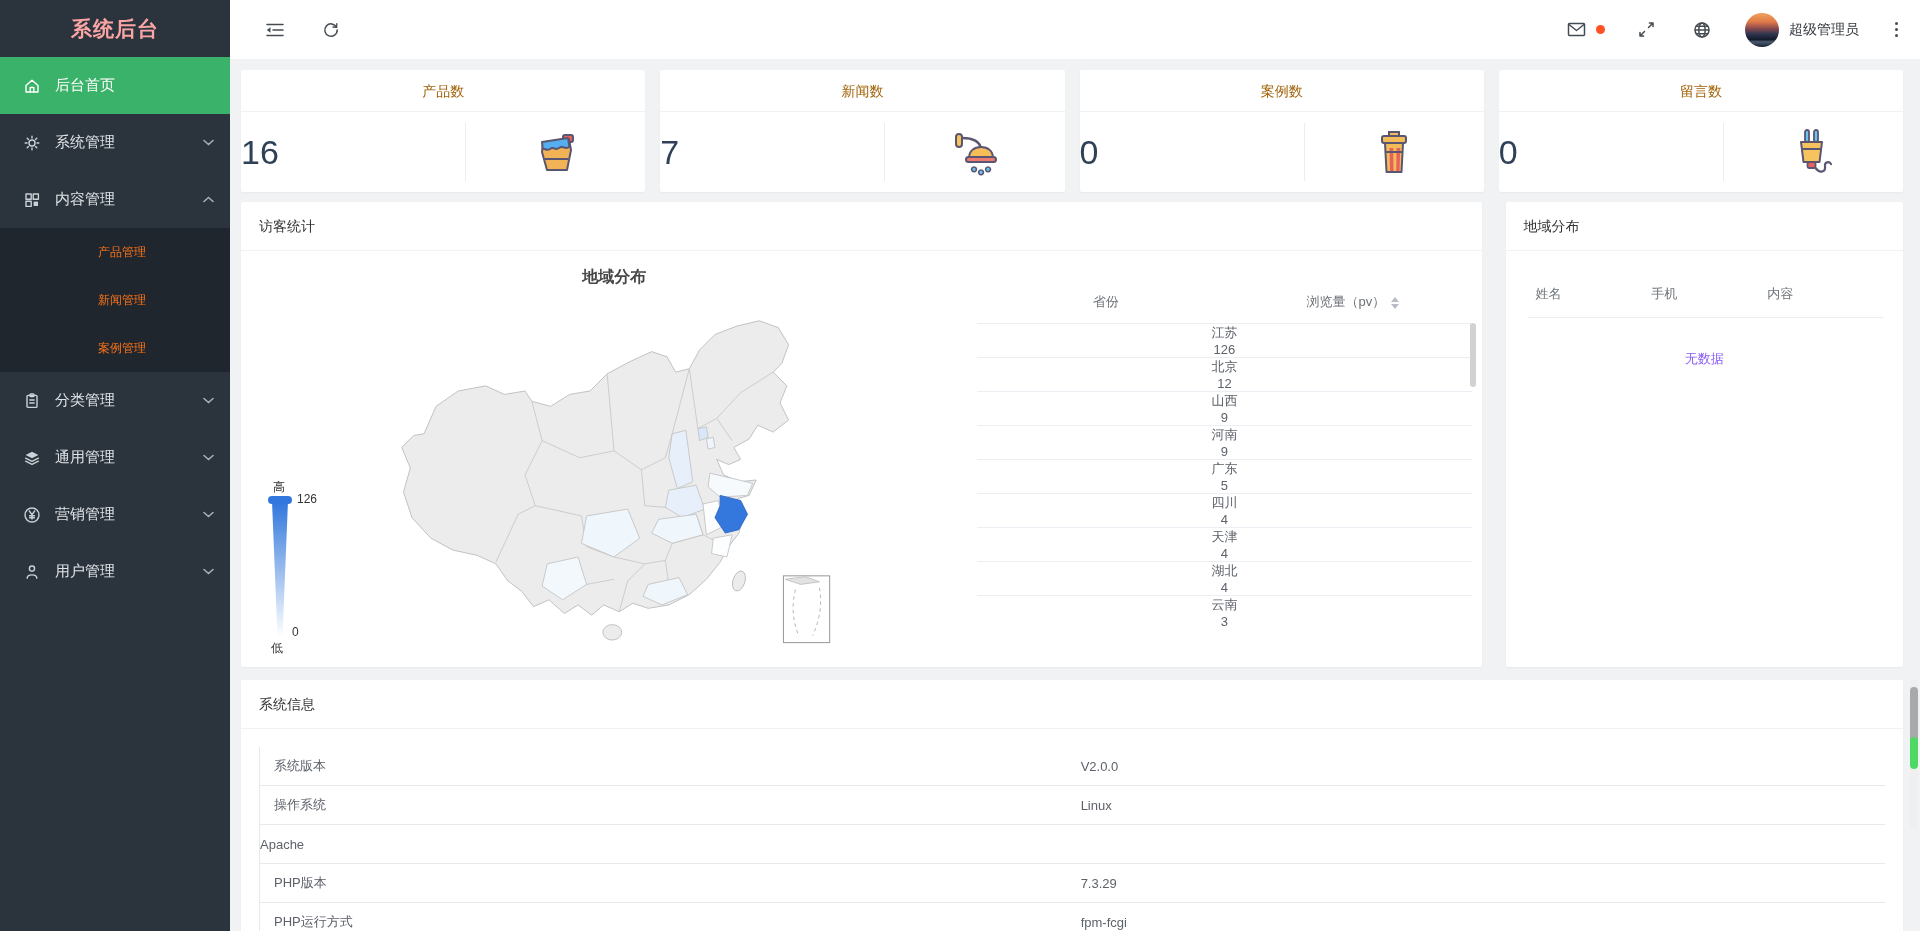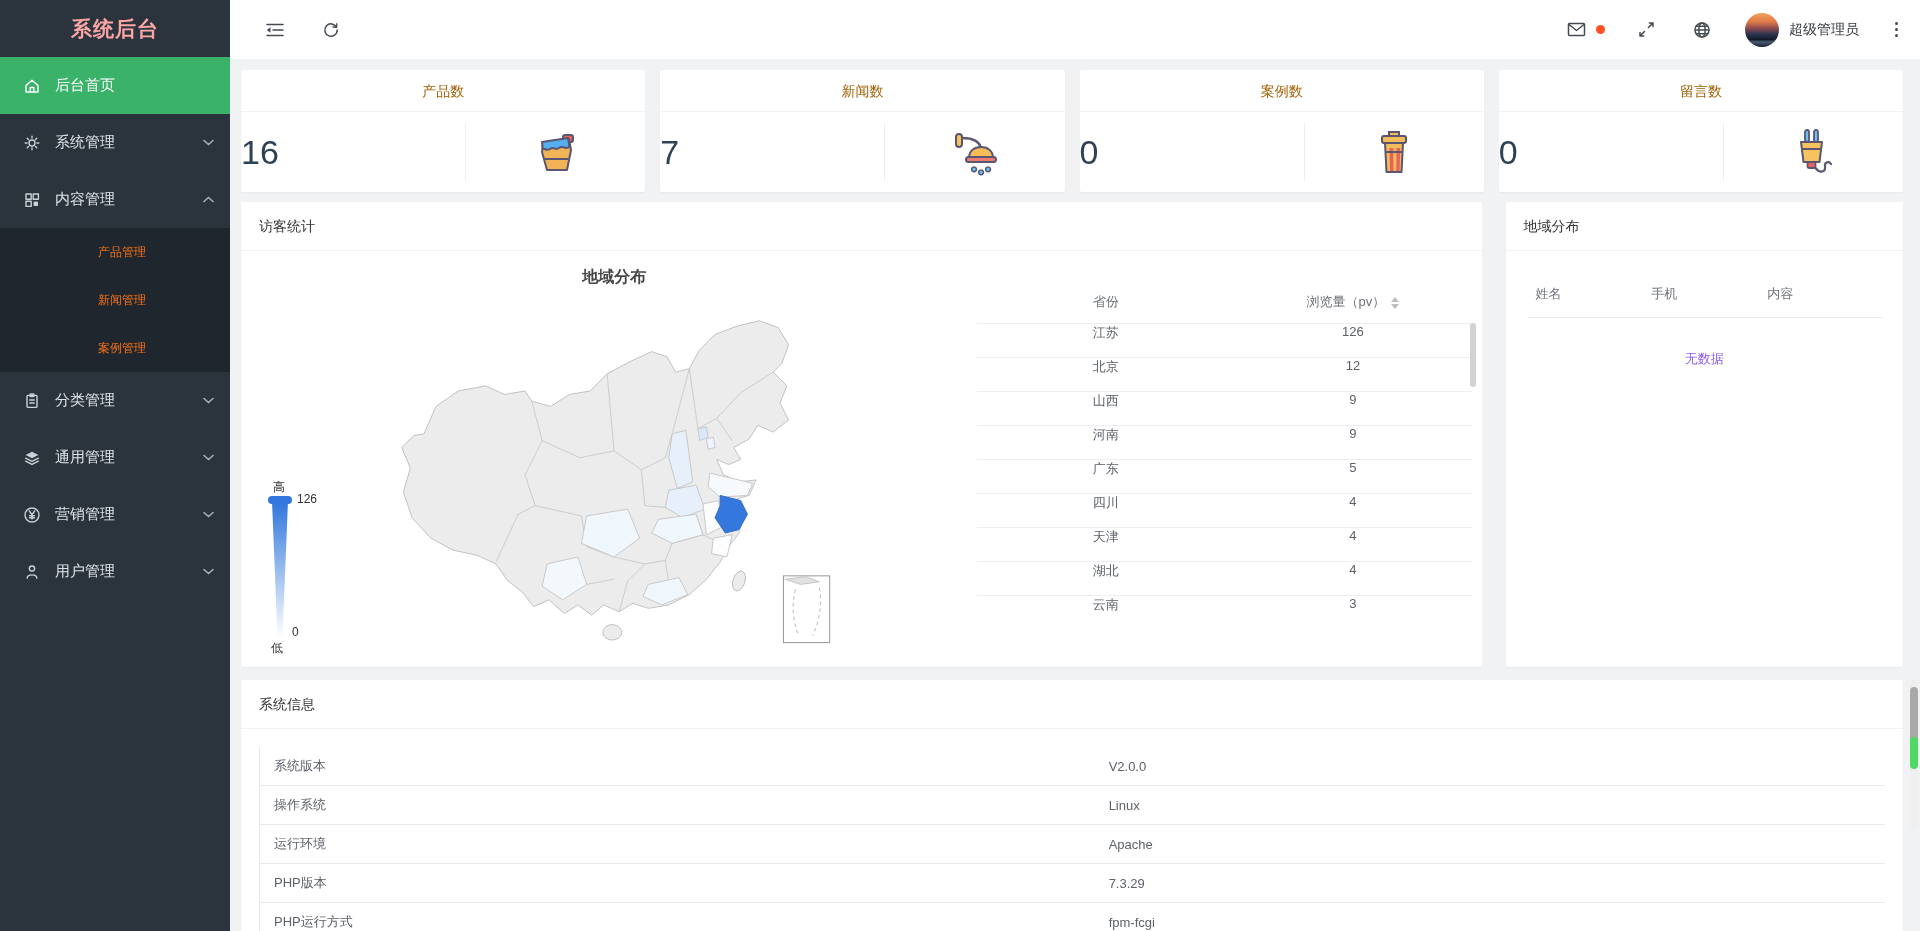--- a/index.html
+++ b/index.html
@@ -57,39 +57,39 @@
   .map-title { text-align:center; font-size:16px; font-weight:bold; color:#464646; margin-top:8px; }
   .china-map { display:block; margin:2px auto 0; }
   .vlegend { position:absolute; left:14px; bottom:4px; width:72px; height:178px; }
   .vlegend .lg-high { position:absolute; top:0; left:8px; font-size:12px; color:#333; }
   .vlegend .lg-low  { position:absolute; bottom:0; left:6px; font-size:12px; color:#333; }
   .vlegend .lg-max  { position:absolute; top:13px; left:32px; font-size:12px; color:#333; }
   .vlegend .lg-min  { position:absolute; bottom:18px; left:27px; font-size:12px; color:#333; }
 
   .ptable { flex:1; margin:22px 4px 10px 0; position:relative; font-size:13px; color:#5d626a; }
   .pt-head { display:flex; height:42px; align-items:center; color:#6d7278; }
-  .pt-row { display:flex; height:34px; border-top:1px solid #ebeef3; }
+  .pt-row { display:flex; height:34px; align-items:center; border-top:1px solid #ebeef3;flex-direction:column; }
   .pt-c1 { width:52%; text-align:center; }
   .pt-c2 { width:48%; text-align:center; }
   .sort-caret { display:inline-block; vertical-align:middle; margin-left:6px; }
   .sort-caret i { display:block; width:0; height:0; border-left:4px solid transparent; border-right:4px solid transparent; }
   .sort-caret .up { border-bottom:5px solid #b9bdc4; margin-bottom:2px; }
   .sort-caret .dn { border-top:5px solid #b9bdc4; }
   .pt-scroll { position:absolute; right:-4px; top:42px; width:6px; bottom:0; }
   .pt-thumb { width:6px; height:64px; background:#d2d2d2; border-radius:3px; }
 
   .msg-head-row { display:grid; grid-template-columns:1fr 1fr 1fr; padding:34px 20px 0 30px; font-size:13px; color:#6d7278; }
   .msg-head-row span { padding-bottom:14px; }
   .msg-divider { border-bottom:1px solid #ececec; margin:0 20px 0 22px; }
   .no-data { text-align:center; color:#8b5cf6; font-size:13px; margin-top:32px; }
 
   .system-panel { width:100%; }
   .system-body { padding:18px 18px 0 18px; }
   .sys-table { border-left:1px solid #e9e9e9; }
-  .sys-row { display:flex; height:39px; align-items:center; border-bottom:1px solid #e9e9e9; font-size:13px; color:#5d626a;gap:28px; }
+  .sys-row { display:flex; height:39px; align-items:center; border-bottom:1px solid #e9e9e9; font-size:13px; color:#5d626a; }
   .sys-row:first-child { border-top:0; }
   .sys-label { width:50.5%; padding-left:14px; }
   .sys-value { flex:1; }
 
   
   .page-scrollbar { position:fixed; right:2px; top:59px; bottom:0; width:10px; }
   .ps-track { position:absolute; right:0; top:620px; width:8px; height:150px; background:#efefef; border-radius:4px; }
   .ps-thumb { position:absolute; right:0; top:628px; width:8px; height:62px; background:#a9a9a9; border-radius:4px; }
   .ps-green { position:absolute; right:0; top:678px; width:8px; height:32px; background:#4ed964; border-radius:4px; }
 </style>
@@ -480,21 +480,20 @@
           <div class="sys-table">
             <div class="sys-row">
                 <div class="sys-label">系统版本</div>
                 <div class="sys-value">V2.0.0</div>
               </div>
             <div class="sys-row">
                 <div class="sys-label">操作系统</div>
                 <div class="sys-value">Linux</div>
               </div>
             <div class="sys-row">
-                <div class="sys-label">运行环境</div>
                 <div class="sys-value">Apache</div>
               </div>
             <div class="sys-row">
                 <div class="sys-label">PHP版本</div>
                 <div class="sys-value">7.3.29</div>
               </div>
             <div class="sys-row">
                 <div class="sys-label">PHP运行方式</div>
                 <div class="sys-value">fpm-fcgi</div>
               </div>

